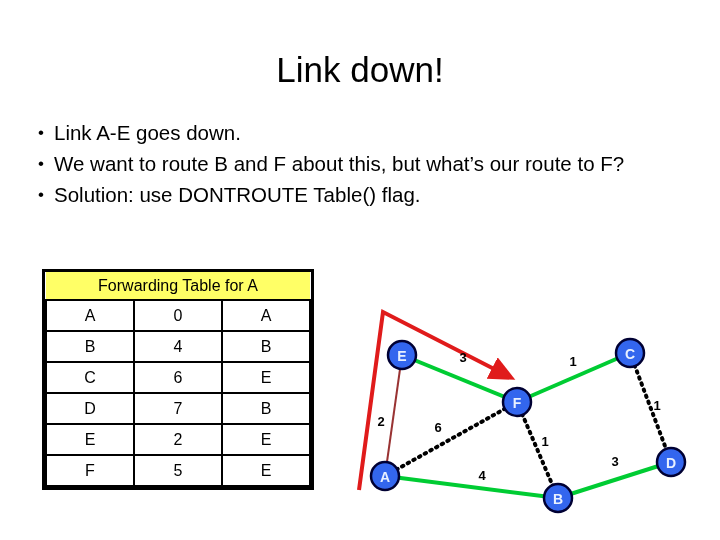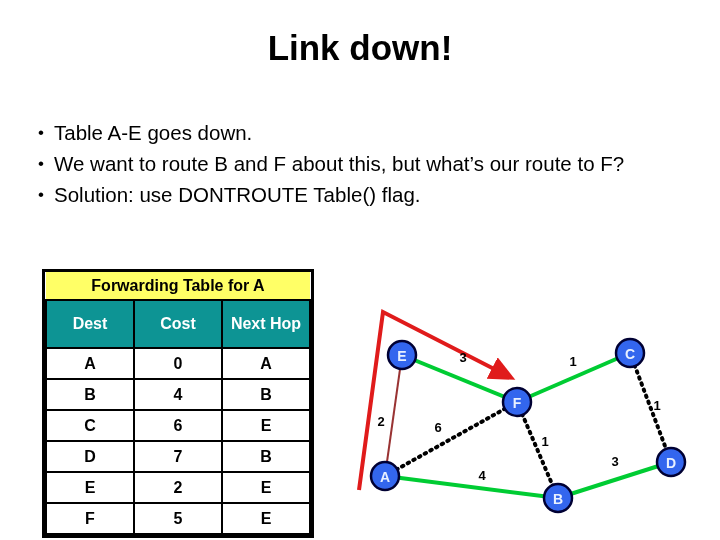--- a/index.html
+++ b/index.html
@@ -13,25 +13,25 @@
     position: relative;
     overflow: hidden;
     font-family: "Liberation Sans", sans-serif;
     color: #000000;
   }
 
   
   #slide-title {
     position: absolute;
     left: 0;
-    top: 28px;
+    top: 50px;
     width: 720px;
     text-align: center;
     font-size: 35px;
-    font-weight: bold;
+    font-weight: normal;
     letter-spacing: 0px;
     line-height: 40px;
     color: #000000;
   }
 
   
   #bullet-list {
     position: absolute;
     left: 28px;
     top: 118px;
@@ -67,21 +67,21 @@
     background: #ffffff;
   }
   #forwarding-table table {
     border-collapse: collapse;
     width: 100%;
     table-layout: fixed;
   }
   #forwarding-table td, #forwarding-table th {
     border: 2px solid #000000;
     text-align: center;
-    font-weight: bold;
+    font-weight: normal;
     font-size: 15.5px;
     padding: 0;
     height: 29px;
   }
   .tbl-caption {
     background: #ffff66;
     font-size: 16px !important;
     height: 27px !important;
     color: #000000;
     border-top: none !important;
@@ -132,45 +132,40 @@
 </style>
 </head>
 <body>
 
 <div id="slide-title">Link down!</div>
 
 <div id="bullet-list">
 
   <div class="bullet-row">
     <span class="bullet-dot">•</span>
-    <span class="bullet-text">Table A-E goes down.</span>
+    <span class="bullet-text">Link A-E goes down.</span>
   </div>
 
   <div class="bullet-row">
     <span class="bullet-dot">•</span>
     <span class="bullet-text">We want to route B and F about this, but what’s our route to F?</span>
   </div>
 
   <div class="bullet-row">
     <span class="bullet-dot">•</span>
     <span class="bullet-text">Solution: use DONTROUTE Table() flag.</span>
   </div>
 
 </div>
 
 <div id="forwarding-table">
   <table>
     <tbody>
       <tr>
         <td class="tbl-caption" colspan="3">Forwarding Table for A</td>
-      </tr>
-      <tr>
-        <td class="tbl-head">Dest</td>
-        <td class="tbl-head">Cost</td>
-        <td class="tbl-head">Next Hop</td>
       </tr>
 
       <tr>
         <td class="tbl-cell">A</td>
         <td class="tbl-cell">0</td>
         <td class="tbl-cell">A</td>
       </tr>
       <tr>
         <td class="tbl-cell">B</td>
         <td class="tbl-cell">4</td>

